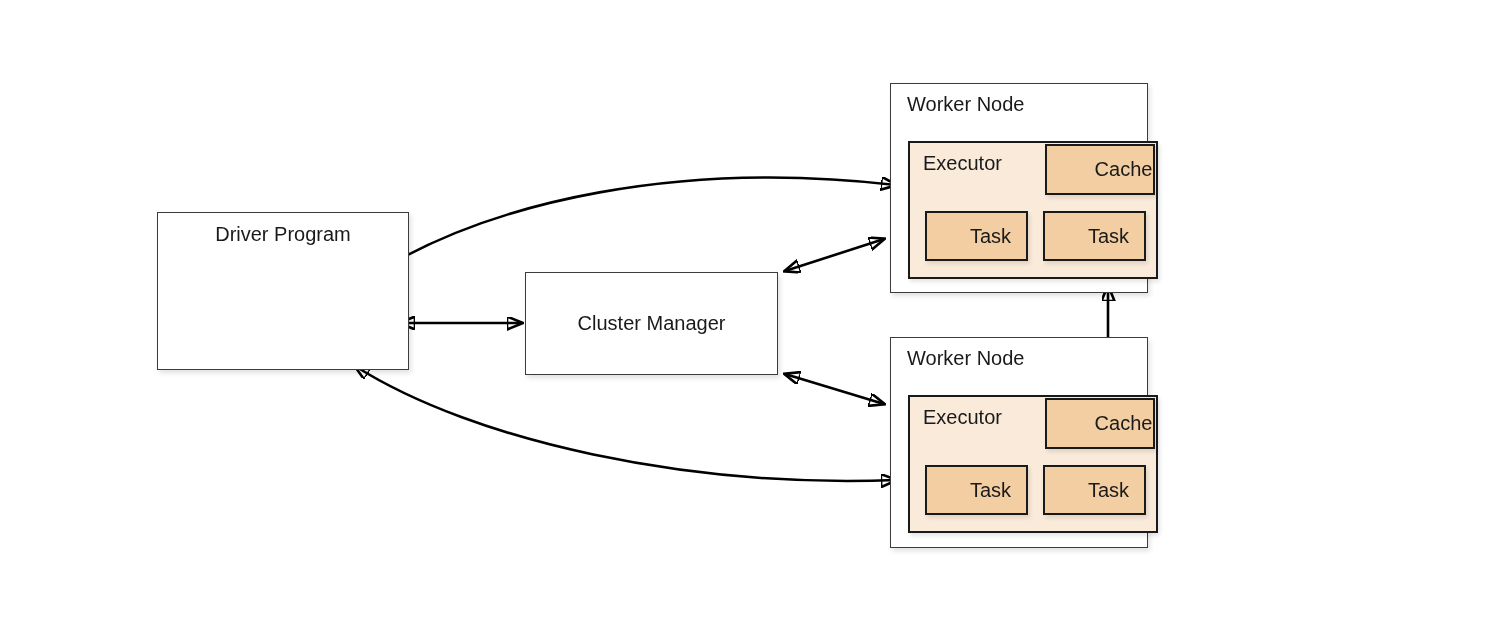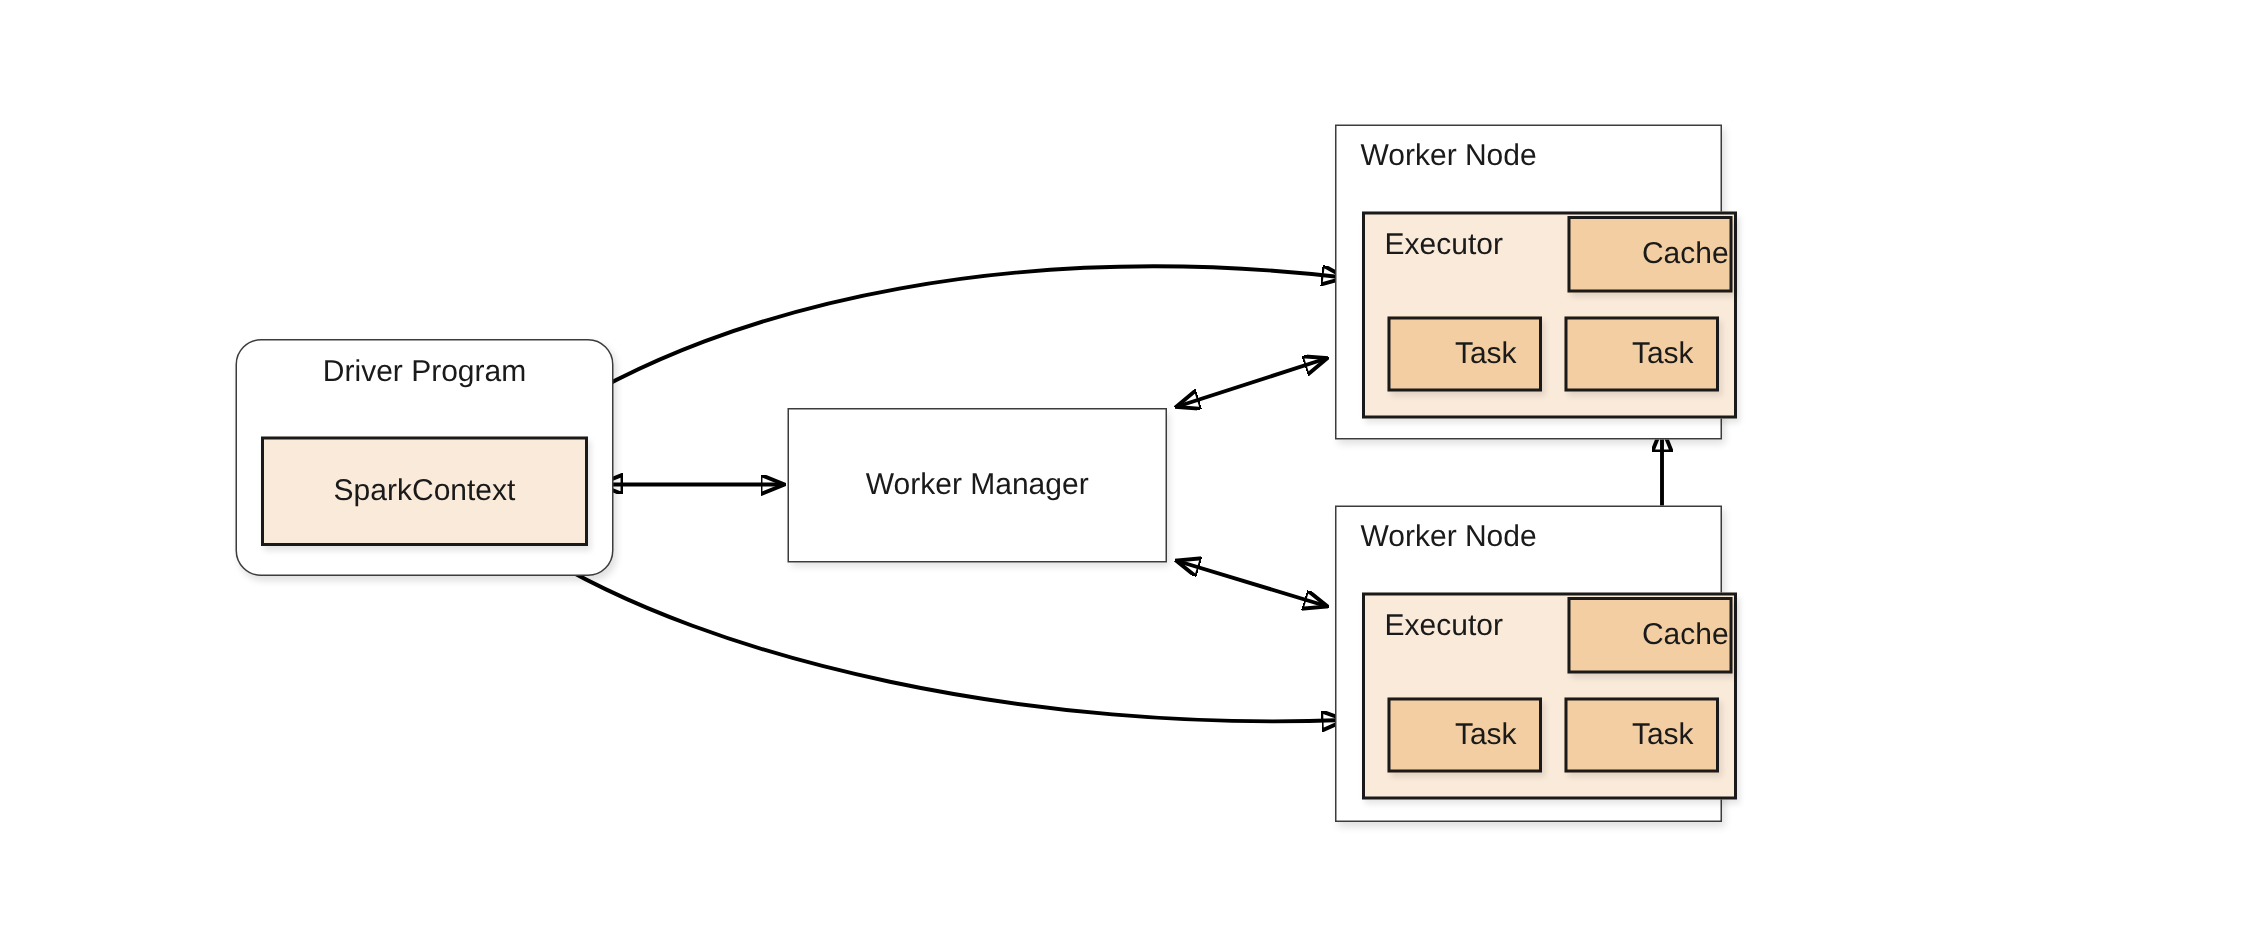--- a/index.html
+++ b/index.html
@@ -27,21 +27,21 @@
     position: absolute;
     box-sizing: border-box;
     border: 2px solid #1a1a1a;
     box-shadow: 2px 3px 4px rgba(0,0,0,0.10);
     display: flex;
     align-items: center;
     justify-content: center;
     font-size: 20px;
   }
   
-  .driver { left: 157px; top: 226px; width: 252px; height: 158px; border-radius: 17px; }
+  .driver { left: 157px; top: 212px; width: 252px; height: 158px; }
   .driver-title {
     text-align: center;
     margin-top: 10px;
     font-size: 20px;
   }
   .sparkcontext { left: 16px; top: 64px; width: 218px; height: 73px; }
   
   .cluster {
     left: 525px; top: 272px; width: 253px; height: 103px;
     display: flex; align-items: center; justify-content: center;
@@ -99,27 +99,24 @@
     <line x1="400" y1="323" x2="522" y2="323" marker-start="url(#ah)" marker-end="url(#ah)"></line>
     <line x1="785" y1="271" x2="884" y2="239" marker-start="url(#ah)" marker-end="url(#ah)"></line>
     <line x1="785" y1="374" x2="884" y2="404" marker-start="url(#ah)" marker-end="url(#ah)"></line>
     <line x1="1108" y1="286" x2="1108" y2="394" marker-start="url(#ah)" marker-end="url(#ah)"></line>
     <path d="M 360 283 C 490 196, 690 161, 896 185" marker-start="url(#ah)" marker-end="url(#ah)"></path>
     <path d="M 355 366 C 475 442, 690 488, 896 480" marker-start="url(#ah)" marker-end="url(#ah)"></path>
   </svg>
 
   <div class="box driver">
     <div class="driver-title">Driver Program</div>
-    <div class="fill-box peach-light sparkcontext">
-      <span>SparkContext</span>
-    </div>
   </div>
 
   <div class="box cluster">
-    <span>Worker Manager</span>
+    <span>Cluster Manager</span>
   </div>
 
   <div class="box worker worker1">
     <div class="worker-title">Worker Node</div>
     <div class="fill-box peach-light executor">
       <span class="executor-label">Executor</span>
       <div class="fill-box peach-dark cache">
         <span>Cache</span>
       </div>
       <div class="fill-box peach-dark task task-a">

